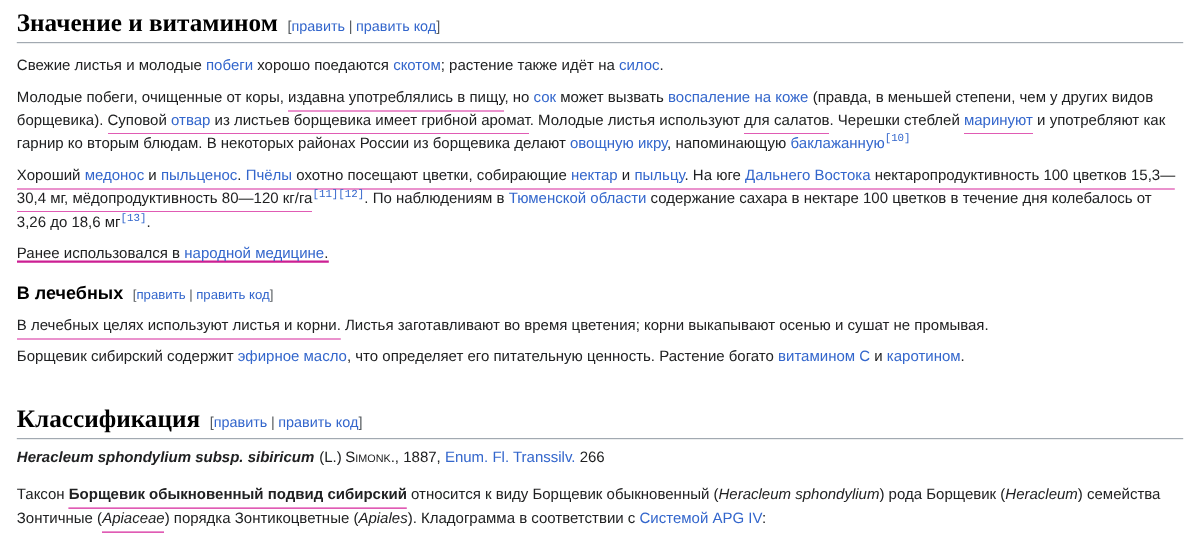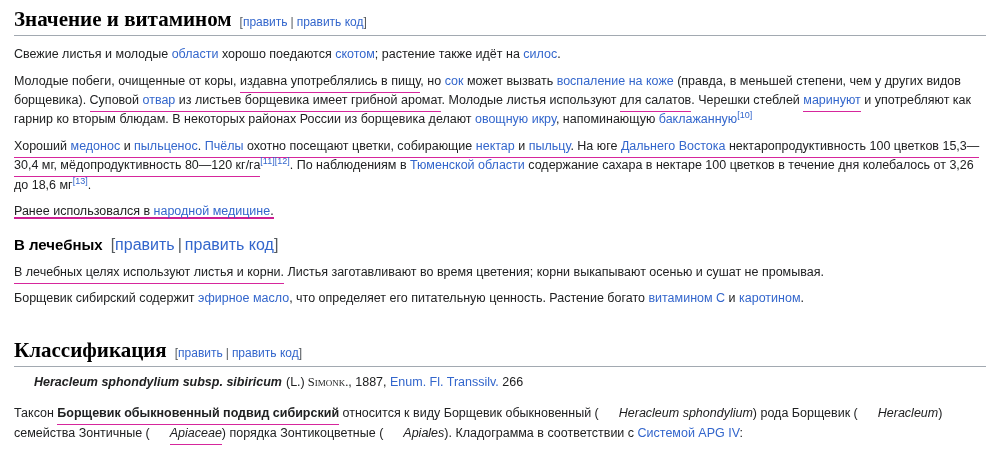--- a/index.html
+++ b/index.html
@@ -42,73 +42,74 @@
   h4.subsubsection {
     font-family: "Liberation Sans", sans-serif;
     font-size: 13.5px;
     font-weight: bold;
     margin: 12px 0 2px 0;
     color: #000;
     line-height: 1.3;
   }
   .editlinks {
     font-family: "Liberation Sans", sans-serif;
-    font-size: 16px;
+    font-size: 11px;
     font-weight: normal;
     color: #54595d;
     white-space: nowrap;
     margin-left: 8px;
   }
   h2.section .editlinks { font-size: 12px; }
   .editlinks .brk { color: #54595d; }
   a, .lnk {
     color: #3366cc;
     text-decoration: none;
     cursor: pointer;
   }
   p {
     margin: 7px 0 0 0;
   }
   p.first { margin-top: 9px; }
   sup {
     font-size: 9px;
     line-height: 1;
     vertical-align: super;
+    font-family: Liberation Mono, monospace;
   }
   sup .lnk { color: #3366cc; }
   .hl {
     
     display: inline;
     box-shadow: inset 0 -1px 0 0 #d6269c;
     padding-bottom: 5px;
   }
   .hl2 {
     display: inline;
     box-shadow: inset 0 -2px 0 0 #cc1f93;
     padding-bottom: 1px;
   }
-  .italic { font-style: italic; margin-left: 20px; }
+  .italic { font-style: italic; }
   .bold { font-weight: bold; }
   .smallcaps {
     font-variant: small-caps;
   }
   .taxobox-ref { font-size: 9px; vertical-align: super; }
   .sep-space { display: inline-block; width: 3px; }
 </style>
 </head>
 <body>
 
 <div class="page">
 
   <h2 class="section">
     <span>Значение и витамином</span><span class="editlinks"><span>[</span><span class="lnk">править</span><span class="sep-space"></span><span class="brk">|</span><span class="sep-space"></span><span class="lnk">править код</span><span>]</span></span>
   </h2>
 
   <p class="first">
-    Свежие листья и молодые <span class="lnk">области</span> хорошо поедаются <span class="lnk">скотом</span>; растение также идёт на <span class="lnk">силос</span>.
+    Свежие листья и молодые <span class="lnk">побеги</span> хорошо поедаются <span class="lnk">скотом</span>; растение также идёт на <span class="lnk">силос</span>.
   </p>
 
   <p>
     Молодые побеги, очищенные от коры, <span class="hl">издавна употреблялись в пищу</span>, но <span class="lnk">сок</span> может вызвать <span class="lnk">воспаление на коже</span> (правда, в меньшей степени, чем у других видов борщевика). <span class="hl">Суповой <span class="lnk">отвар</span> из листьев борщевика имеет грибной аромат</span>. Молодые листья используют <span class="hl">для салатов</span>. Черешки стеблей <span class="lnk hl">маринуют</span> и употребляют как гарнир ко вторым блюдам. В некоторых районах России из борщевика делают <span class="lnk">овощную икру</span>, напоминающую <span class="lnk">баклажанную</span><sup><span class="lnk">[10]</span></sup>
   </p>
 
   <p>
     <span class="hl">Хороший <span class="lnk">медонос</span> и <span class="lnk">пыльценос</span>. <span class="lnk">Пчёлы</span> охотно посещают цветки, собирающие <span class="lnk">нектар</span> и <span class="lnk">пыльцу</span>. На юге <span class="lnk">Дальнего Востока</span> нектаропродуктивность 100 цветков 15,3—30,4 мг, мёдопродуктивность 80—120 кг/га</span><sup><span class="lnk">[11][12]</span></sup>. По наблюдениям в <span class="lnk">Тюменской области</span> содержание сахара в нектаре 100 цветков в течение дня колебалось от 3,26 до 18,6 мг<sup><span class="lnk">[13]</span></sup>.
   </p>
 
@@ -127,20 +128,20 @@
   <p>
     Борщевик сибирский содержит <span class="lnk">эфирное масло</span>, что определяет его питательную ценность. Растение богато <span class="lnk">витамином C</span> и <span class="lnk">каротином</span>.
   </p>
 
   <h2 class="section" style="margin-top:28px;">
     <span>Классификация</span><span class="editlinks"><span>[</span><span class="lnk">править</span><span class="sep-space"></span><span class="brk">|</span><span class="sep-space"></span><span class="lnk">править код</span><span>]</span></span>
   </h2>
 
 
   <p style="margin-top:6px;">
-    <span class="italic bold">Heracleum sphondylium subsp. sibiricum</span><span style="margin-left:4px;">(L.)</span><span class="smallcaps" style="margin-left:3px;font-family:Liberation Serif, serif;">Simonk.</span><span>, 1887, </span><span class="lnk">Enum. Fl. Transsilv.</span><span> 266</span>
+    <span class="italic bold">Heracleum sphondylium subsp. sibiricum</span><span style="margin-left:4px;">(L.)</span><span class="smallcaps" style="margin-left:3px;">Simonk.</span><span>, 1887, </span><span class="lnk">Enum. Fl. Transsilv.</span><span> 266</span>
   </p>
 
   <p style="margin-top:12px;">
     <span>Таксон </span><span class="bold hl">Борщевик обыкновенный подвид сибирский</span><span> относится к виду Борщевик обыкновенный (</span><span class="italic">Heracleum sphondylium</span><span>) рода Борщевик (</span><span class="italic">Heracleum</span><span>) семейства Зонтичные (</span><span class="italic hl">Apiaceae</span><span>) порядка Зонтикоцветные (</span><span class="italic">Apiales</span><span>). Кладограмма в соответствии с </span><span class="lnk">Системой APG IV</span><span>:</span>
   </p>
 
 </div>
 
 </body></html>

